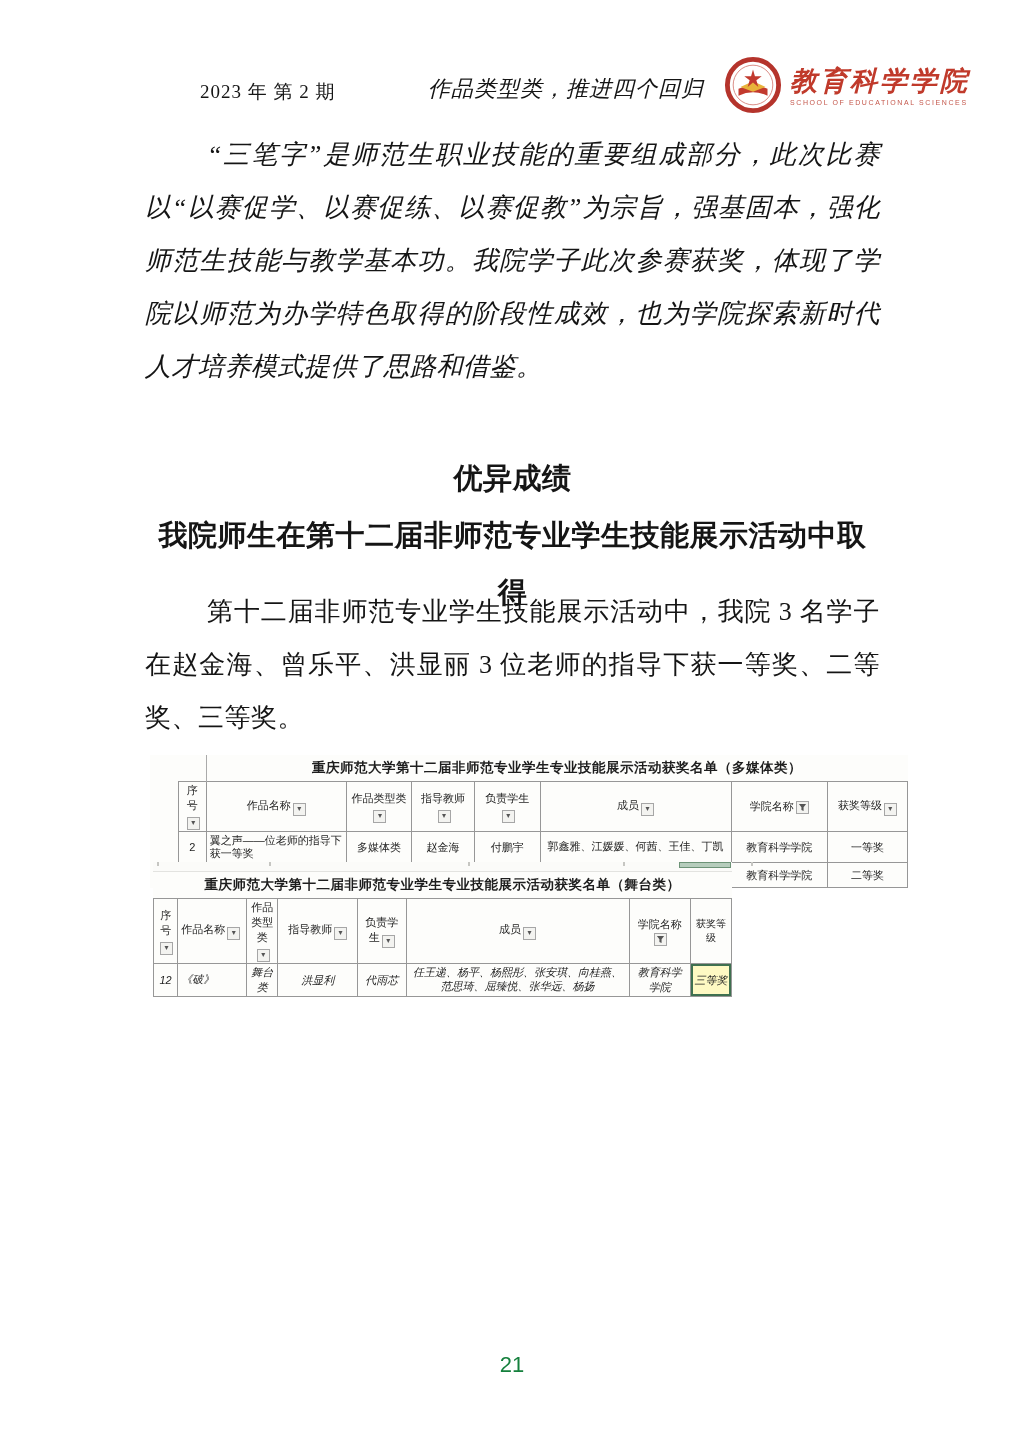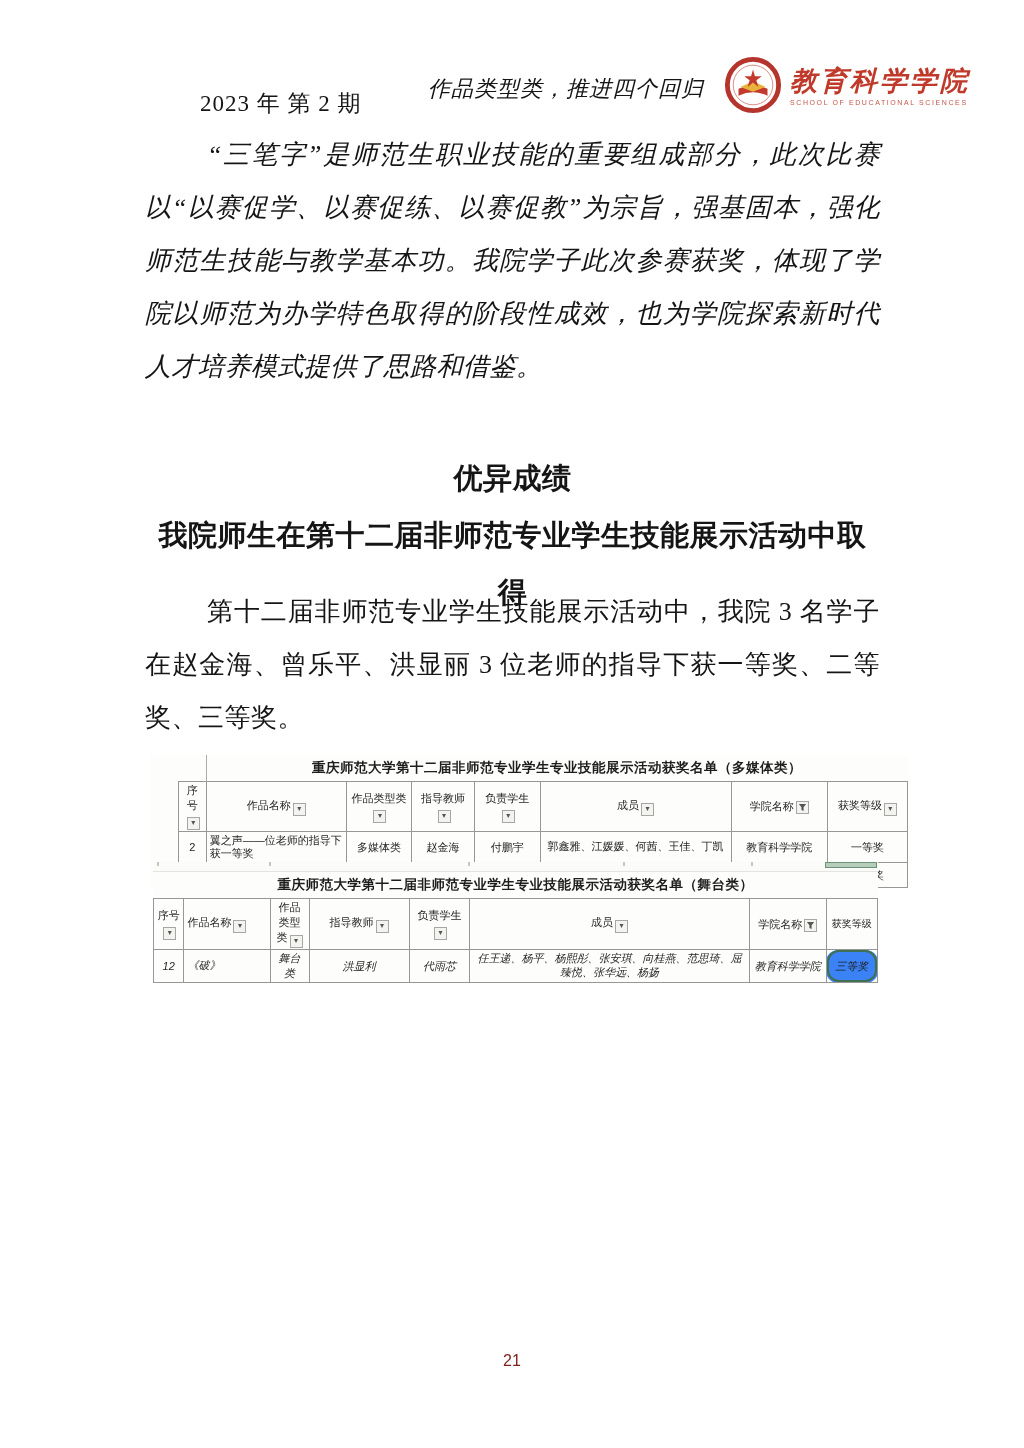--- a/index.html
+++ b/index.html
@@ -4,21 +4,21 @@
 <style>
   html,body{margin:0;padding:0;}
   body{
     width:1024px;height:1448px;position:relative;background:#ffffff;
     font-family:"Liberation Serif","DejaVu Serif",serif;color:#151515;
     overflow:hidden;
   }
   .abs{position:absolute;}
 
   
-  .hdr-issue{left:200px;top:88px;font-size:23px;letter-spacing:1px;}
+  .hdr-issue{left:200px;top:79px;font-size:19px;letter-spacing:1px;}
   .hdr-motto{left:428px;top:74px;font-size:22px;font-style:italic;letter-spacing:1px;}
   .hdr-logo{left:724px;top:56px;display:flex;align-items:center;gap:8px;}
   .logo-text{display:flex;flex-direction:column;line-height:1;}
   .logo-cn{font-size:27px;font-weight:bold;color:#c03a2b;letter-spacing:3px;font-style:italic;}
   .logo-en{font-size:7px;color:#c4574b;letter-spacing:1.6px;margin-top:4px;font-family:"Liberation Sans",sans-serif;}
 
   
   .para{
     left:145px;width:735px;font-size:26px;line-height:53px;
     text-align:justify;text-justify:inter-character;word-break:break-all;
@@ -28,52 +28,51 @@
   .p1{top:128px;font-style:italic;}
   .p2{top:585px;}
   .sec-head{
     left:145px;width:735px;top:450px;text-align:center;
     font-size:29px;font-weight:bold;line-height:57px;letter-spacing:0.5px;
   }
 
   
   .shot{font-family:"Liberation Sans","DejaVu Sans",sans-serif;background:#fdfdfb;}
   .shot1{left:150px;top:755px;width:730px;padding-left:28px;}
-  .shot2{left:153px;top:862px;width:725px;}
+  .shot2{left:153px;top:862px;width:579px;}
   table.xls{border-collapse:collapse;width:100%;table-layout:fixed;background:#fdfdfb;}
   table.xls td,table.xls th{
     border:1px solid #979797;padding:1px 3px;text-align:center;vertical-align:middle;
     font-weight:normal;font-size:11px;color:#1e1e1e;overflow:hidden;
   }
   tr.t-title td{border:none;font-weight:bold;font-size:13.5px;letter-spacing:0.5px;height:22px;padding:2px 0;}
   tr.t-title td.sn-stub{border-right:1px solid #aaa;}
   .al{text-align:left !important;}
   .members{font-size:10.5px;line-height:1.25;text-align:right;padding:0 3px;}
   .work{font-size:11px;line-height:1.2;}
   .dd{
     display:inline-block;width:11px;height:11px;line-height:10px;
     border:1px solid #a6a6a6;background:#f3f3f0;color:#555;font-size:8px;
     text-align:center;margin-left:2px;vertical-align:-2px;
   }
   .funnel-box{
     display:inline-block;width:11px;height:11px;border:1px solid #a6a6a6;
     background:#f3f3f0;margin-left:2px;vertical-align:-2px;
   }
   .sel{
-    background:#3b82f6;
+    background:#fef9c3;
     box-shadow:inset 0 0 0 2px #3f7050;
     font-weight:normal;
-    border-radius:12px;
   }
   
   .sliver{position:relative;height:9px;background:#fbfbf9;border-bottom:1px solid #e3e3e0;}
   .sliver .tick{position:absolute;top:0;width:2px;height:4px;background:#c6c6c2;}
   .sliver .green-seg{position:absolute;right:1px;top:0;width:52px;height:6px;background:#b6cdbc;border:1px solid #6d9377;box-sizing:border-box;}
 
-  .page-num{left:0;right:0;top:1352px;text-align:center;font-family:"Liberation Sans",sans-serif;font-size:16px;color:#7f1d1d;}
+  .page-num{left:0;right:0;top:1352px;text-align:center;font-family:"Liberation Sans",sans-serif;font-size:22px;color:#15803d;}
 </style>
 </head>
 <body>
 
 <div>
 
   <div class="abs hdr-issue">2023 年 第 2 期</div>
   <div class="abs hdr-motto">作品类型类，推进四个回归</div>
   <div class="abs hdr-logo">
     <span>

